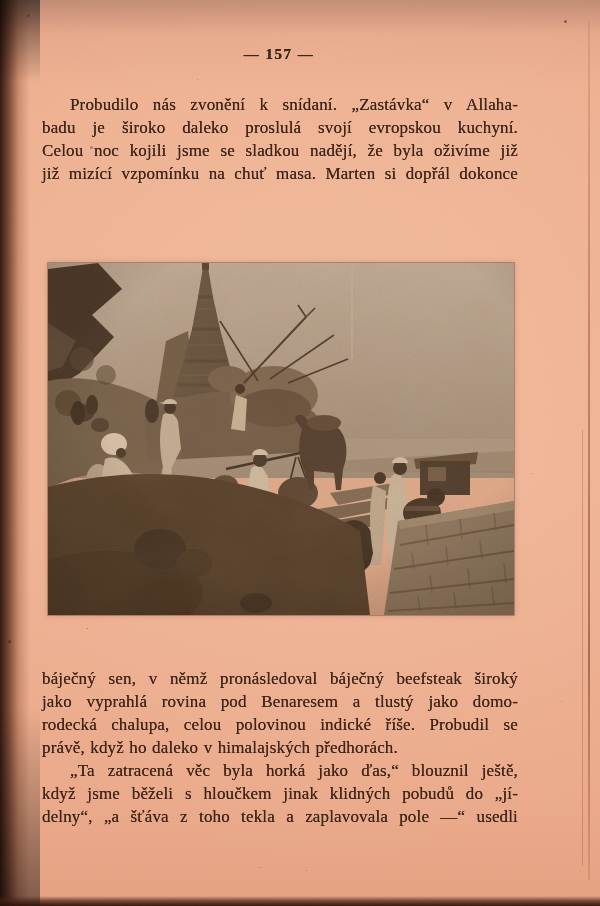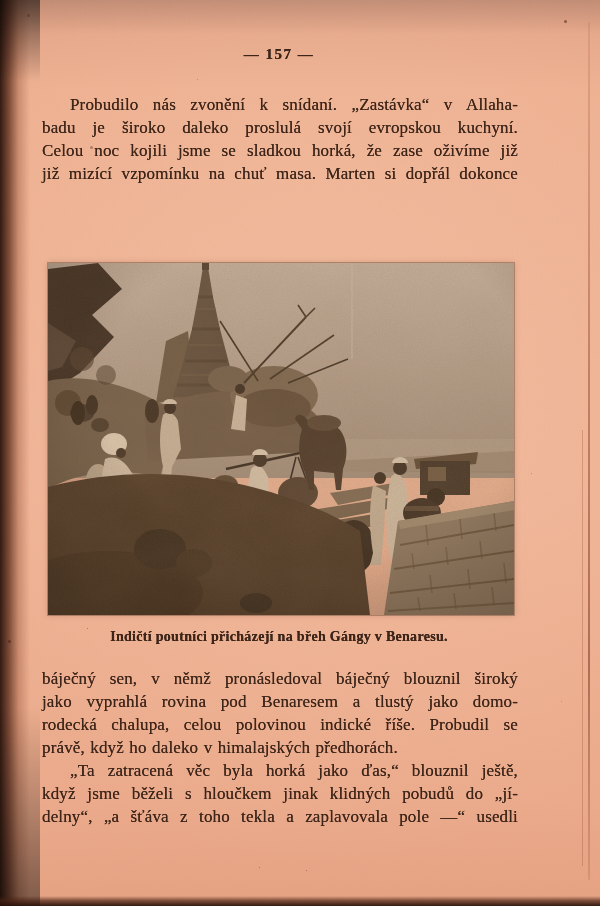--- a/index.html
+++ b/index.html
@@ -95,21 +95,21 @@
   <div class="page-edge-line2"></div>
   <div class="bottom-edge"></div>
   <div class="specks"></div>
 
   <div class="page-number">— 157 —</div>
 
   <div class="text-col text-top">
       <div class="para">
         <div class="tline just ind">Probudilo nás zvonění k snídaní. „Zastávka“ v Allaha-</div>
         <div class="tline just">badu je široko daleko proslulá svojí evropskou kuchyní.</div>
-        <div class="tline just">Celou noc kojili jsme se sladkou horká, že zase oživíme již</div>
+        <div class="tline just">Celou noc kojili jsme se sladkou nadějí, že byla oživíme již</div>
         <div class="tline just">již mizící vzpomínku na chuť masa. Marten si dopřál dokonce</div>
       </div>
     </div>
 
   <figure class="photo-frame">
     <svg width="466" height="352" viewBox="0 0 466 352" role="img" aria-label="Sepia photograph: Indian pilgrims carrying baskets on shoulder poles arrive on the stone ghats of the Ganges in Benares; a temple spire rises in the background">
       <defs>
         <linearGradient id="gSky" x1="0" y1="0" x2="0" y2="1">
           <stop offset="0" stop-color="#c9b9aa"></stop>
           <stop offset="1" stop-color="#a59382"></stop>
@@ -223,25 +223,24 @@
       <path d="M340 348 L466 340" stroke="#55452f" stroke-width="2" opacity="0.6" fill="none"></path>
       <path d="M378 262 L380 282 M412 256 L414 276 M446 250 L448 268 M364 290 L366 306 M398 284 L400 302 M432 278 L434 296 M382 312 L384 330 M420 306 L422 326 M456 300 L458 320 M370 334 L372 348 M406 330 L408 346 M444 324 L446 342" stroke="#5e4e38" stroke-width="1.6" opacity="0.6" fill="none"></path>
 
       <rect width="466" height="352" filter="url(#fBlotch)" opacity="0.30"></rect>
       <rect width="466" height="352" filter="url(#fGrain)" opacity="0.26"></rect>
       <rect width="466" height="352" fill="#b5713f" opacity="0.10"></rect>
       <rect width="466" height="352" fill="url(#gVig)"></rect>
     </svg>
   </figure>
 
-  <figcaption class="figure-caption">Indičtí poutníci přicházejí na břeh Gángy v Benaresu.</figcaption>
 
   <div class="text-col text-bottom">
       <div class="para">
-        <div class="tline just">báječný sen, v němž pronásledoval báječný blouznil široký</div>
+        <div class="tline just">báječný sen, v němž pronásledoval báječný beefsteak široký</div>
         <div class="tline just">jako vyprahlá rovina pod Benaresem a tlustý jako domo-</div>
         <div class="tline just">rodecká chalupa, celou polovinou indické říše. Probudil se</div>
         <div class="tline">právě, když ho daleko v himalajských předhorách.</div>
       </div>
       <div class="para">
         <div class="tline just ind">„Ta zatracená věc byla horká jako ďas,“ blouznil ještě,</div>
         <div class="tline just">když jsme běželi s hloučkem jinak klidných pobudů do „jí-</div>
         <div class="tline just">delny“, „a šťáva z toho tekla a zaplavovala pole —“ usedli</div>
       </div>
     </div>

